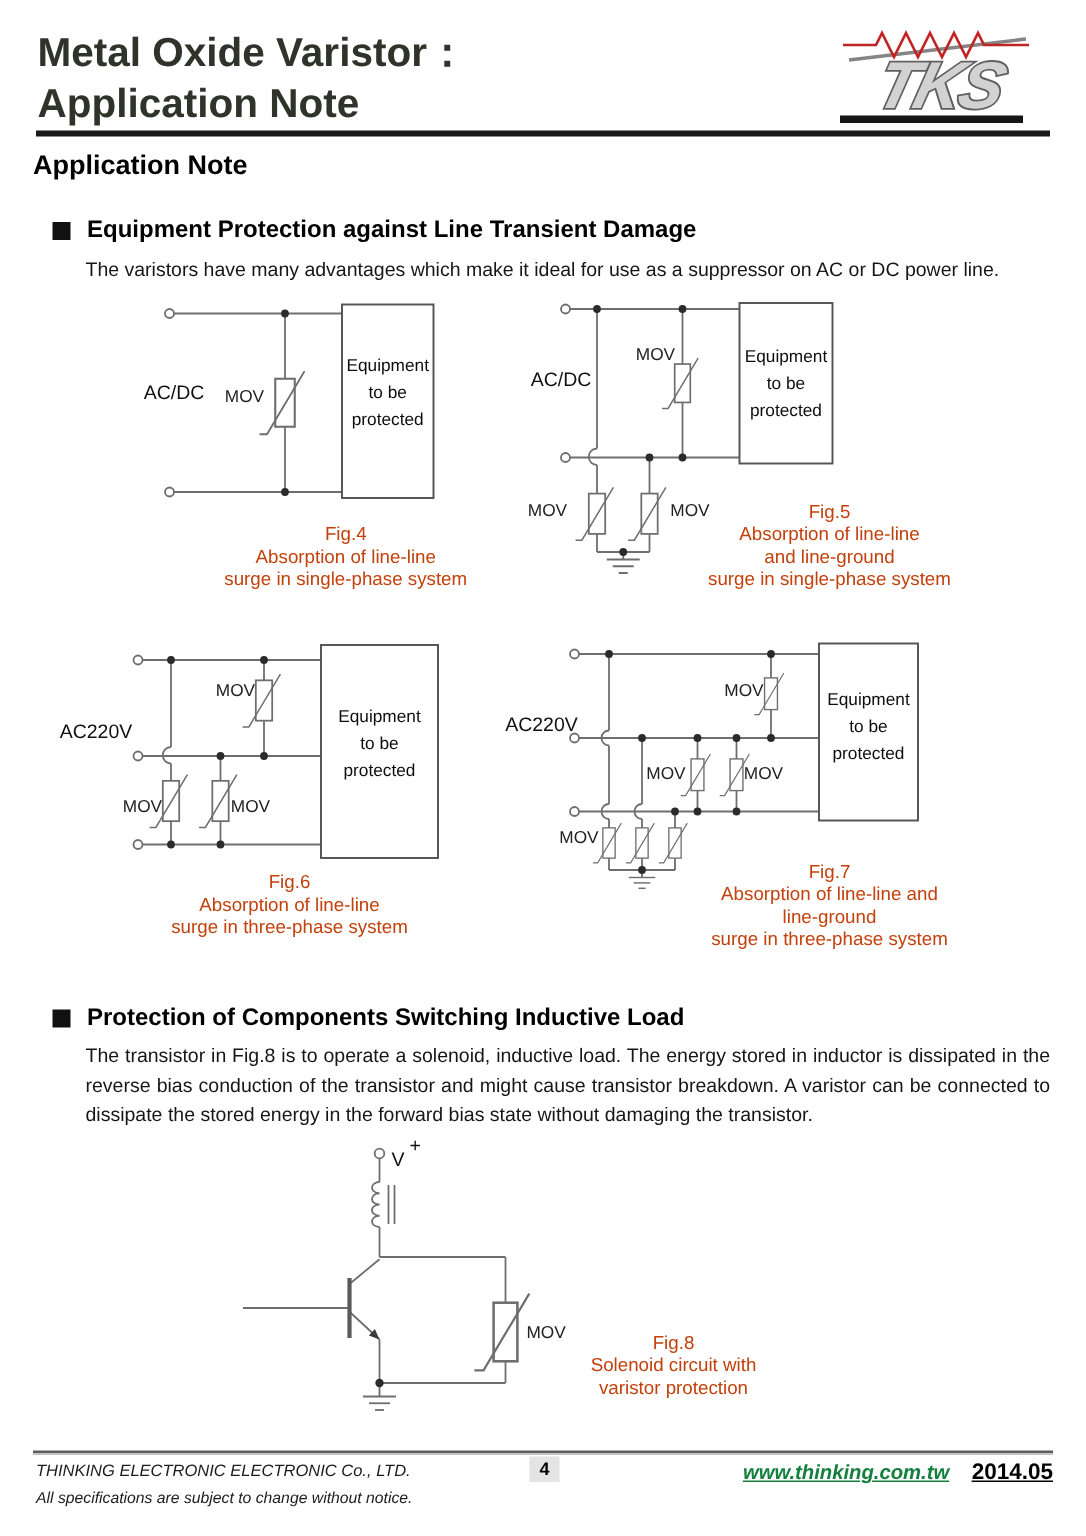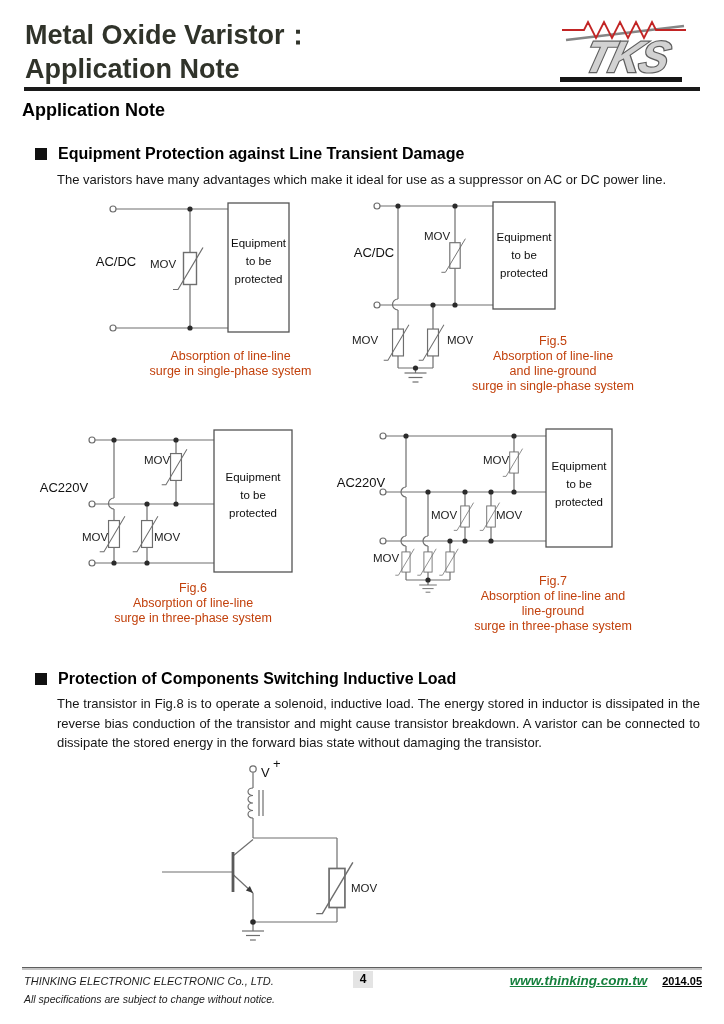--- a/index.html
+++ b/index.html
@@ -35,21 +35,21 @@
   .caption { position:absolute; text-align:center; font-size:12.5px; line-height:15px; color:#c2410c; }
   
   .footer-rule { position:absolute; left:22px; top:967px; width:680px; height:3px;
                  background:linear-gradient(#5e5e5e 45%, #c3c3c3 45%); }
   .f-company { position:absolute; left:24px; top:975px; font-size:11px; font-style:italic; color:#1c1c1c; }
   .f-note { position:absolute; left:24px; top:993px; font-size:10.5px; font-style:italic; color:#1c1c1c; }
   .f-page { position:absolute; left:353px; top:971px; width:20px; height:17px; background:#e4e4e4;
             font-size:12px; font-weight:bold; text-align:center; line-height:17px; color:#000; }
   .f-right { position:absolute; right:22px; top:973px; display:flex; align-items:baseline; gap:15px; }
   .f-web { font-size:13.5px; font-weight:bold; font-style:italic; text-decoration:underline; color:#15803d; }
-  .f-date { font-size:11px; font-weight:bold; text-decoration:underline; color:#000; }
+  .f-date { font-size:15px; font-weight:bold; text-decoration:underline; color:#000; }
 </style>
 </head>
 <body>
 
 <div class="page">
 
   <svg width="0" height="0" style="position:absolute" aria-hidden="true">
     <defs>
       <g id="movsym">
         <rect x="-6.5" y="-16" width="13" height="32" class="ebox" style="stroke:#6e6e6e;stroke-width:1.4"></rect>
@@ -99,20 +99,21 @@
     <circle cx="190" cy="328" r="2.6" class="dot"></circle>
     <use href="#movsym" x="190" y="268.5"></use>
     <rect x="228" y="203" width="61" height="129" class="ebox"></rect>
     <text x="258.5" y="247" text-anchor="middle" class="ftxt">Equipment</text>
     <text x="258.5" y="265" text-anchor="middle" class="ftxt">to be</text>
     <text x="258.5" y="283" text-anchor="middle" class="ftxt">protected</text>
     <text x="163" y="268" text-anchor="middle" class="flbl">MOV</text>
     <text x="116" y="266" text-anchor="middle" class="fsrc">AC/DC</text>
   </svg>
   <div class="caption" style="left:128px; top:349px; width:205px;">
+    <div>Fig.4</div>
     <div>Absorption of line-line</div>
     <div>surge in single-phase system</div>
   </div>
 
   <svg class="fig-svg" style="left:340px; top:195px;" width="240" height="200" viewBox="340 195 240 200">
     <g class="w">
       <line x1="380" y1="206" x2="493" y2="206"></line>
       <line x1="380" y1="305" x2="493" y2="305"></line>
       <line x1="455" y1="206" x2="455" y2="243"></line>
       <line x1="455" y1="268" x2="455" y2="305"></line>
@@ -282,20 +283,25 @@
     <line x1="233" y1="852" x2="233" y2="892" stroke="#5a5a5a" stroke-width="2.8"></line>
     <polygon points="253,893 245.9,890.4 249.9,886" fill="#3a3a3a"></polygon>
     <circle cx="253" cy="769" r="3.2" class="term"></circle>
     <circle cx="253" cy="922" r="2.8" class="dot"></circle>
     <use href="#movsym" transform="translate(337,888) scale(1.22)"></use>
     <use href="#gnd" transform="translate(253,931)"></use>
     <text x="261" y="777" class="fsrc" font-size="15">V</text>
     <text x="273" y="768" class="fsrc" font-size="10.5">+</text>
     <text x="351" y="892" class="flbl">MOV</text>
   </svg>
+  <div class="caption" style="left:383px; top:888px; width:132px;">
+    <div>Fig.8</div>
+    <div>Solenoid circuit with</div>
+    <div>varistor protection</div>
+  </div>
 
   <div class="footer-rule"></div>
   <div class="f-company">THINKING ELECTRONIC ELECTRONIC Co., LTD.</div>
   <div class="f-note">All specifications are subject to change without notice.</div>
   <div class="f-page">4</div>
   <div class="f-right">
     <span class="f-web">www.thinking.com.tw</span>
     <span class="f-date">2014.05</span>
   </div>
 

